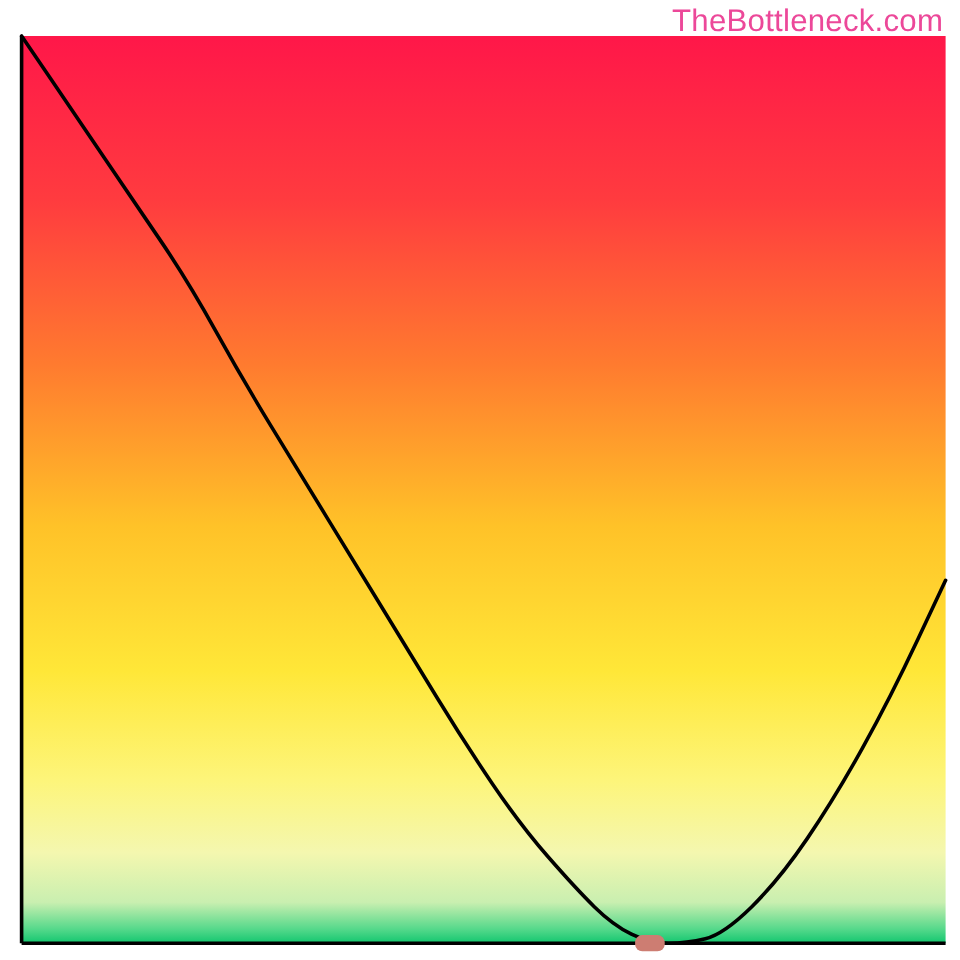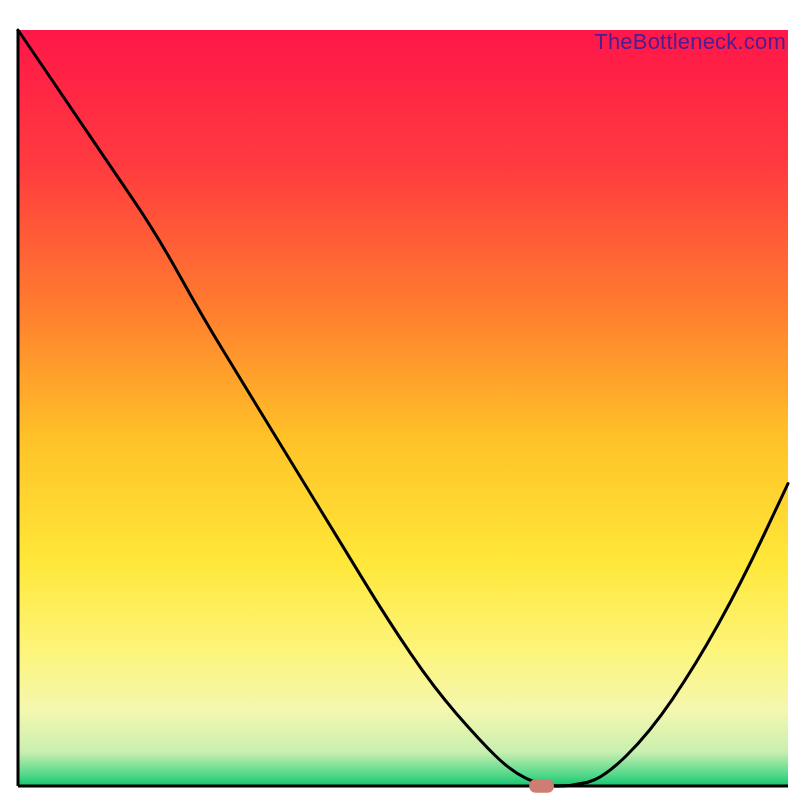--- a/index.html
+++ b/index.html
@@ -12,26 +12,25 @@
   }
   .container {
     position: relative;
     width: 800px;
     height: 800px;
   }
   .watermark {
     position: absolute;
     top: 2px;
     right: 14px;
-    color: #4c1d95;
-    font-size: 22px;
+    color: #ec4899;
+    font-size: 26px;
     font-weight: 400;
     letter-spacing: 0.2px;
     z-index: 10;
-    margin-top: 27px;
   }
   svg.chart {
     position: absolute;
     top: 0;
     left: 0;
   }
 </style>
 </head>
 <body>
 

